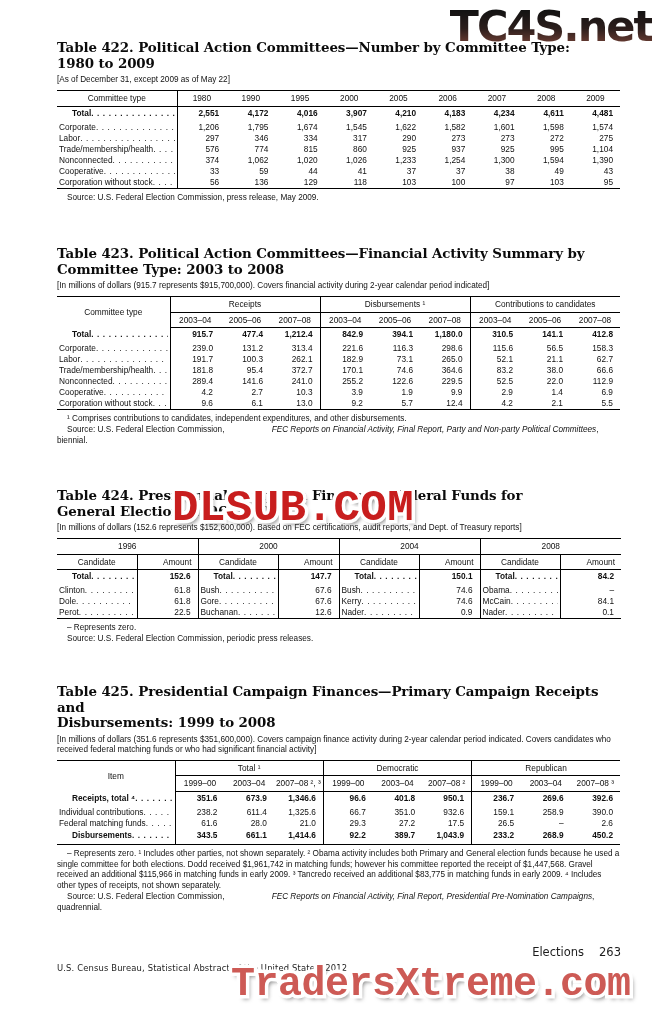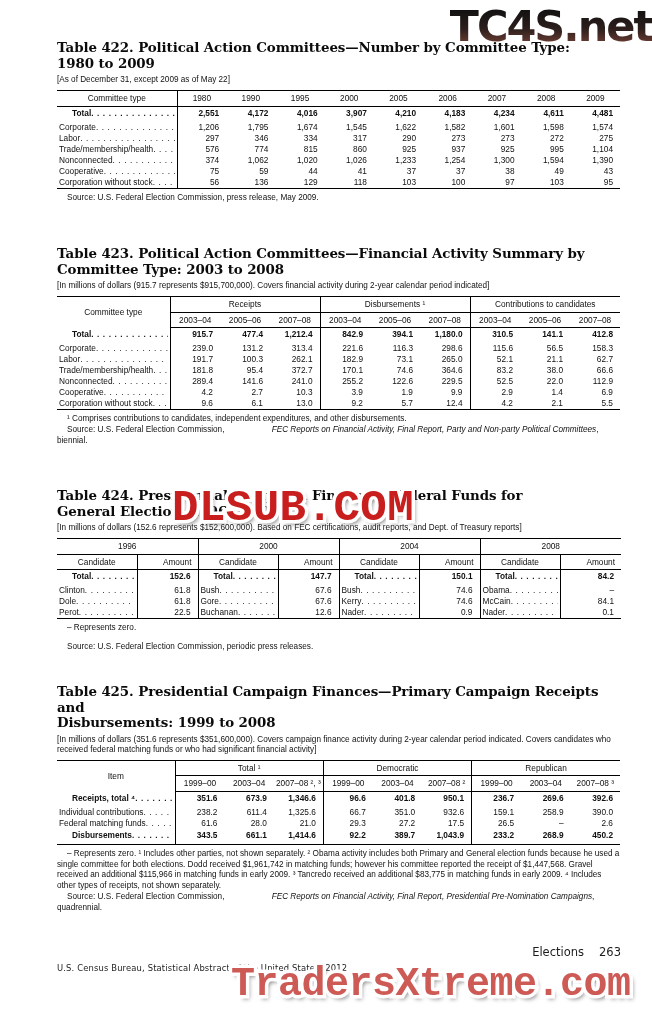--- a/index.html
+++ b/index.html
@@ -185,21 +185,21 @@
           <td class="num">1,594</td>
           <td class="num">1,390</td>
         </tr>
         <tr>
           <td class="vr">
             <div class="sw">
               <span class="lb">Cooperative</span>
               <span class="dots"></span>
             </div>
           </td>
-          <td class="num">75</td>
+          <td class="num">33</td>
           <td class="num">59</td>
           <td class="num">44</td>
           <td class="num">41</td>
           <td class="num">37</td>
           <td class="num">37</td>
           <td class="num">38</td>
           <td class="num">49</td>
           <td class="num">43</td>
         </tr>
         <tr>
@@ -532,21 +532,21 @@
             <div class="sw">
               <span class="lb">Nader</span>
               <span class="dots"></span>
             </div>
           </td>
           <td class="num">0.1</td>
         </tr>
       </tbody>
   </table>
   <p class="fn">– Represents zero.</p>
-  <p class="fn" style="margin-top:8px;"><span>Source: U.S. Federal Election Commission, periodic press releases.</span><span class="it"></span><span></span></p>
+  <p class="fn" style="margin-top:0;"><span>Source: U.S. Federal Election Commission, periodic press releases.</span><span class="it"></span><span></span></p>
 </section>
 
 <section id="s425">
   <div class="ttl">
     <span>Table 425. Presidential Campaign Finances—Primary Campaign Receipts and</span><br>
     <span>Disbursements: 1999 to 2008</span>
   </div>
   <div class="note">[In millions of dollars (351.6 represents $351,600,000). Covers campaign finance activity during 2-year calendar period indicated. Covers candidates who received federal matching funds or who had significant financial activity]</div>
   <table class="t425">
     <colgroup>

